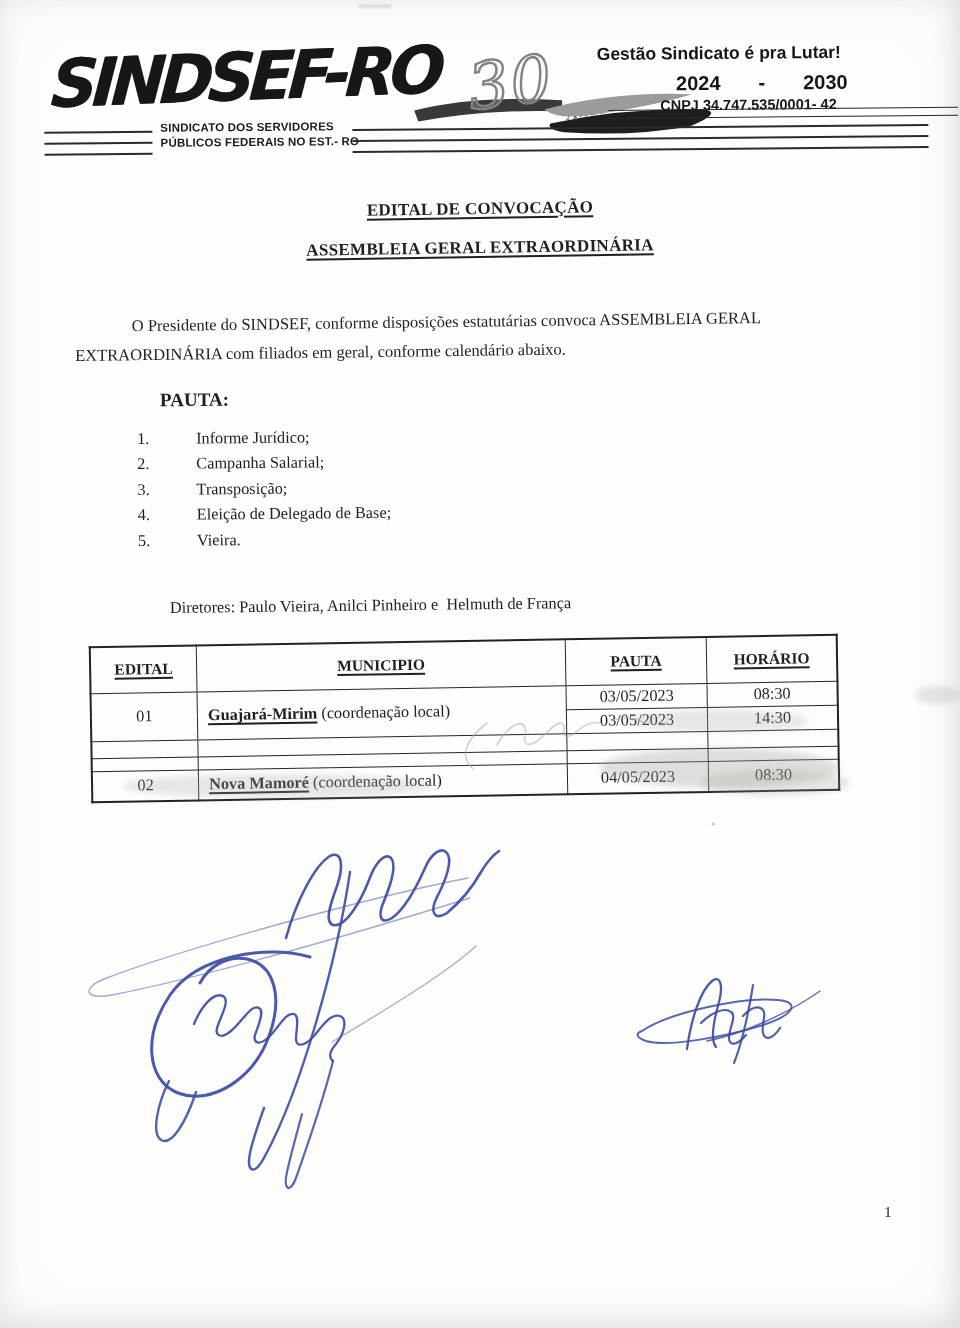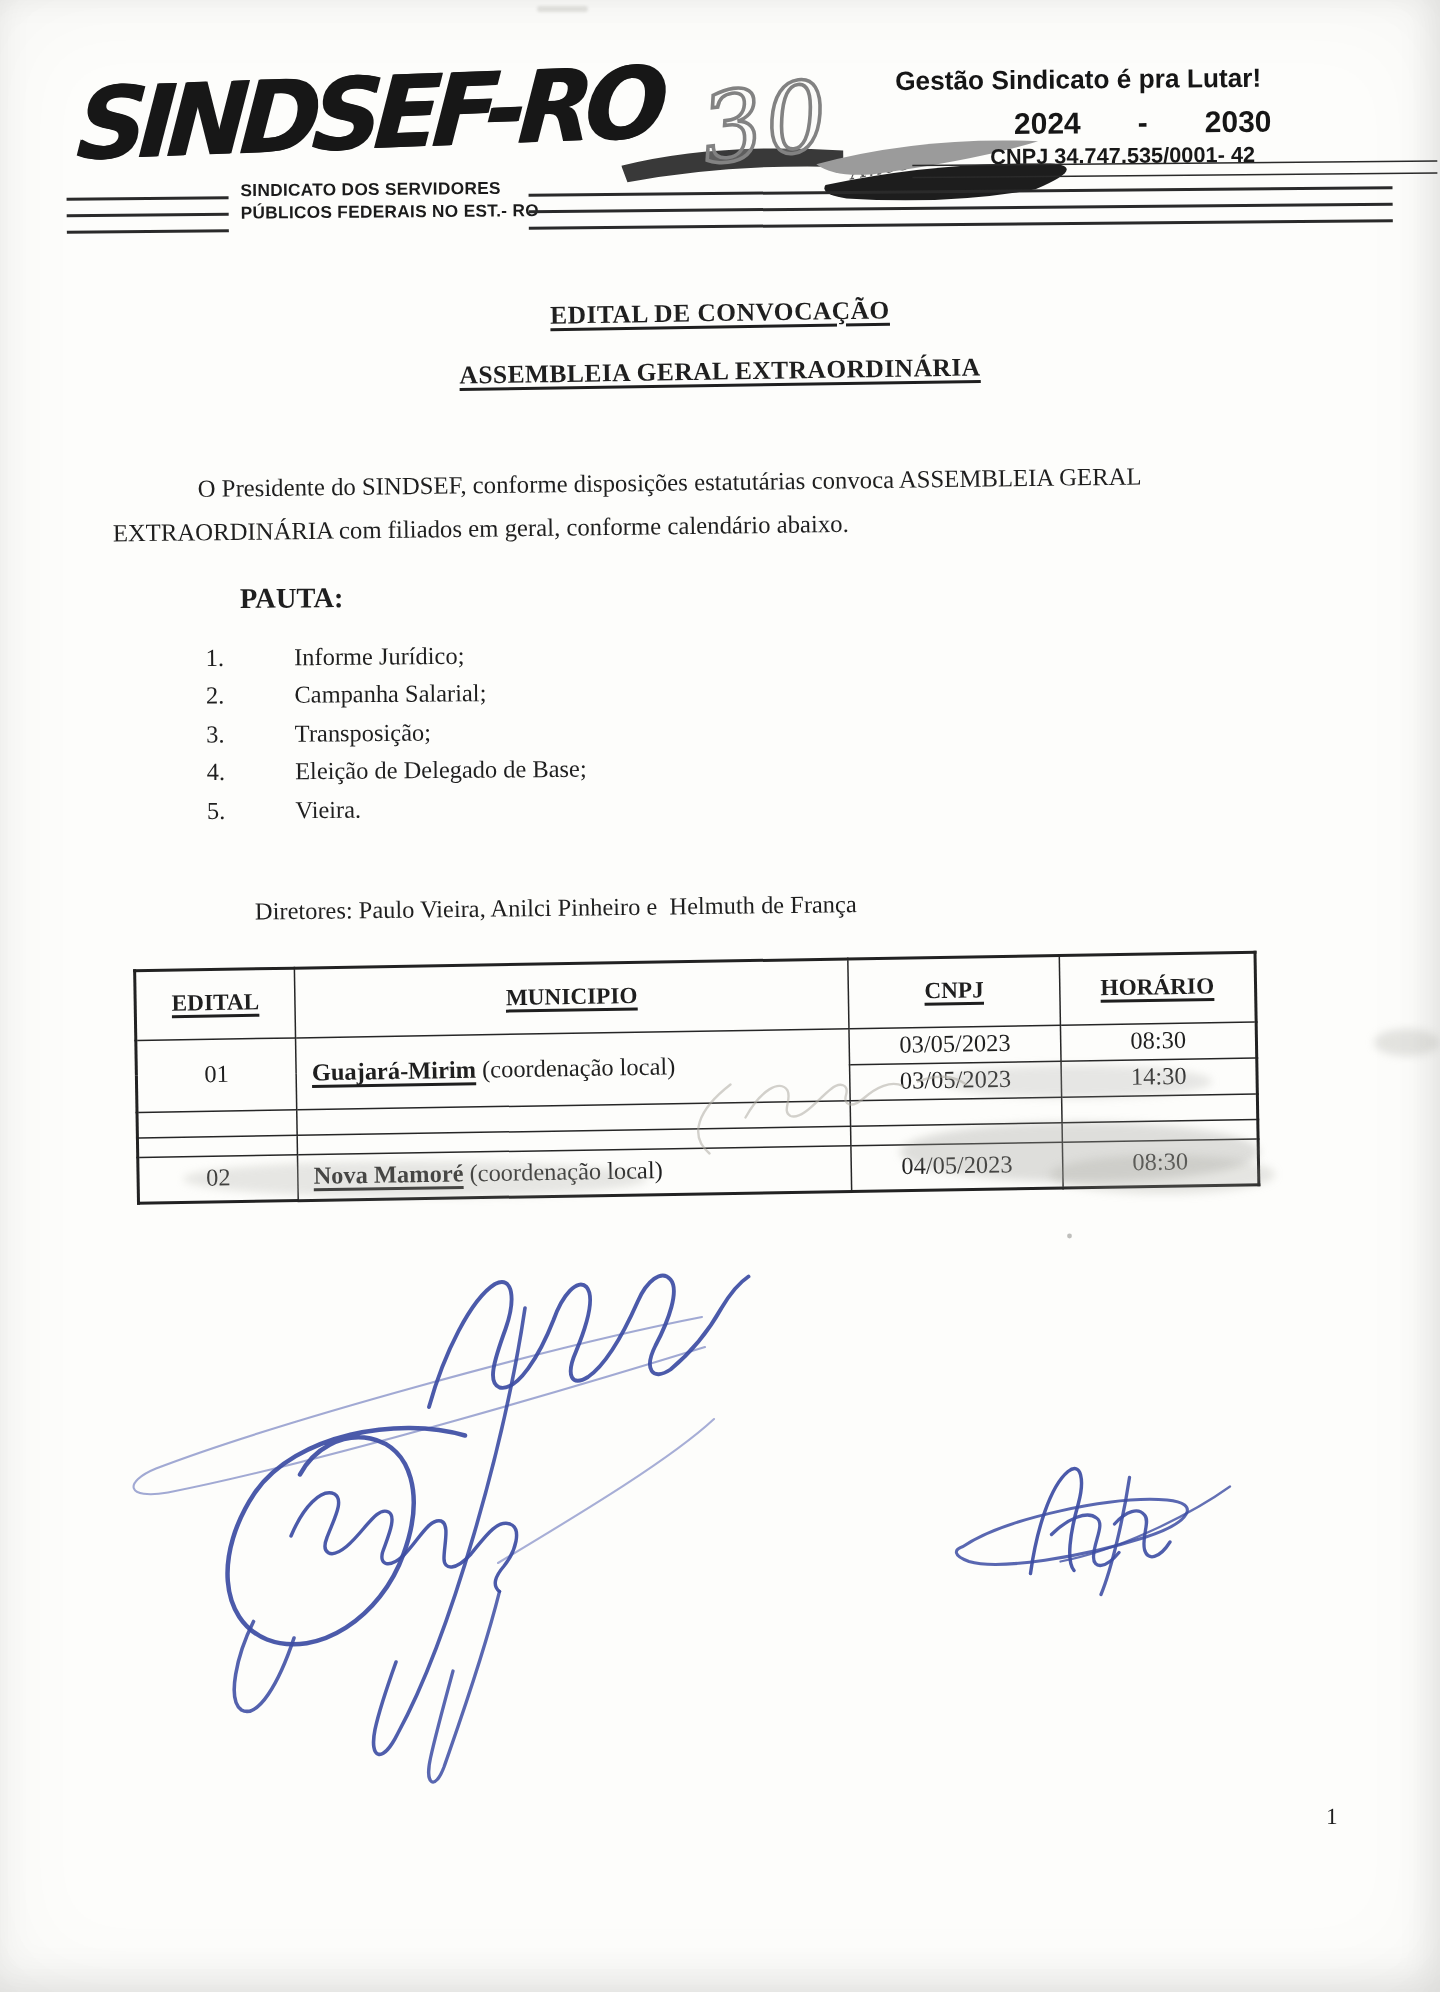--- a/index.html
+++ b/index.html
@@ -158,21 +158,21 @@
   </div>
 
   <div class="diretores">Diretores: Paulo Vieira, Anilci Pinheiro e  Helmuth de França</div>
 
   <div class="sched">
     <table>
       <tbody>
         <tr class="hdr">
           <th class="c-ordem"><span class="ul">EDITAL</span></th>
           <th class="c-mun" style="text-align:center;padding-left:0;"><span class="ul">MUNICIPIO</span></th>
-          <th class="c-data"><span class="ul">CNPJ</span></th>
+          <th class="c-data"><span class="ul">PAUTA</span></th>
           <th class="c-hor"><span class="ul">HORÁRIO</span></th>
         </tr>
         <tr class="sub">
           <td class="c-ordem" rowspan="2">01</td>
           <td class="c-mun" rowspan="2">
             <span class="mun-name ul">Guajará-Mirim</span><span> (coordenação local)</span>
           </td>
           <td class="c-data">03/05/2023</td>
           <td class="c-hor">08:30</td>
         </tr>

